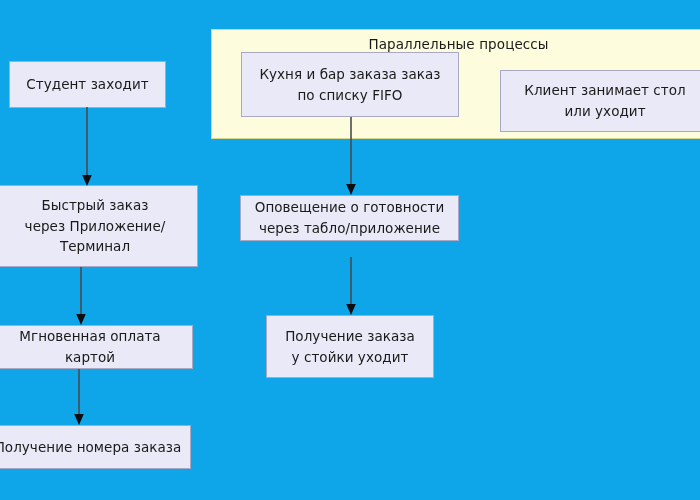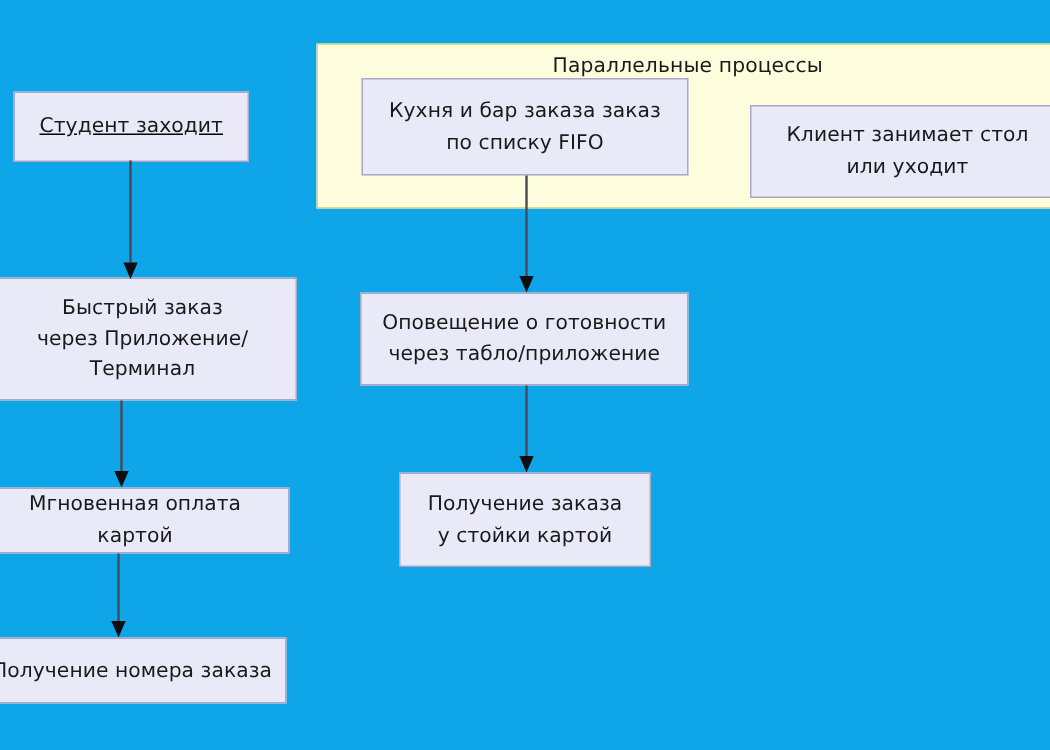--- a/index.html
+++ b/index.html
@@ -67,21 +67,21 @@
 </style>
 </head>
 <body>
 
 <div id="canvas">
 
   <div class="group-box" style="left:211px; top:29px; width:495px; height:110px;">
     <div class="group-title">Параллельные процессы</div>
   </div>
 
-  <div class="node" style="left:9px; top:61px; width:157px; height:47px;text-decoration:underline;">
+  <div class="node" style="left:9px; top:61px; width:157px; height:47px;">
     <span class="node-label">Студент заходит</span>
   </div>
 
   <div class="node" style="left:-8px; top:185px; width:206px; height:82px;">
     <span class="node-label">Быстрый заказ
 через Приложение/
 Терминал</span>
   </div>
 
   <div class="node" style="left:-13px; top:325px; width:206px; height:44px;">
@@ -95,28 +95,28 @@
   <div class="node" style="left:241px; top:52px; width:218px; height:65px;">
     <span class="node-label">Кухня и бар заказа заказ
 по списку FIFO</span>
   </div>
 
   <div class="node" style="left:500px; top:55px; width:210px; height:62px;margin-top:15px;">
     <span class="node-label">Клиент занимает стол
 или уходит</span>
   </div>
 
-  <div class="node" style="left:240px; top:195px; width:219px; height:62px;">
+  <div class="node" style="left:240px; top:195px; width:219px; height:46px;">
     <span class="node-label">Оповещение о готовности
 через табло/приложение</span>
   </div>
 
   <div class="node" style="left:266px; top:315px; width:168px; height:63px;">
     <span class="node-label">Получение заказа
-у стойки картой</span>
+у стойки уходит</span>
   </div>
 
   <svg class="arrow" style="left:80px; top:107px; width:14px; height:80px;" viewBox="0 0 14 80">
     <line x1="7" y1="0" x2="7" y2="71"></line>
     <polygon points="7,79 2.2,68 11.8,68"></polygon>
   </svg>
 
   <svg class="arrow" style="left:74px; top:267px; width:14px; height:59px;" viewBox="0 0 14 59">
     <line x1="7" y1="0" x2="7" y2="50"></line>
     <polygon points="7,58 2.2,47 11.8,47"></polygon>

